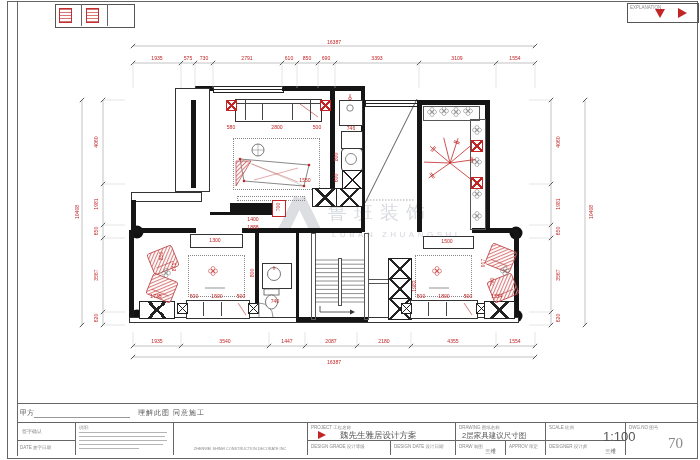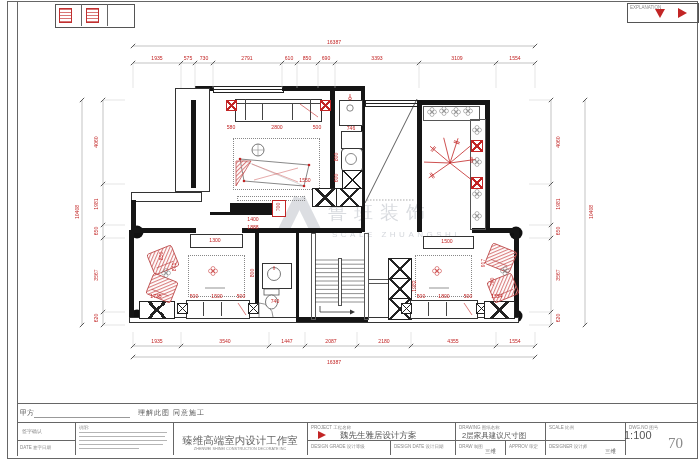--- a/index.html
+++ b/index.html
@@ -59,21 +59,21 @@
 
   <div class="ol" style="left:627px;top:3px;width:70px;height:18px"></div>
   <div class="tl" style="left:630px;top:5px">EXPLANATION</div>
   <div class="trid" style="left:655px;top:9px"></div>
   <div class="trir" style="left:678px;top:8px"></div>
 
   <div id="wm">
     <div class="lg" style="left:6px;transform:rotate(26deg)"></div>
     <div class="lg" style="left:22px;transform:rotate(-26deg)"></div>
     <div class="cn">鲁班装饰</div>
-    <div class="en">SCALE ZHUANGSHI</div>
+    <div class="en">LUBAN ZHUANGSHI</div>
   </div>
 
   <svg id="ov" width="700" height="460">
       <line x1="133" y1="46" x2="535" y2="46" stroke="#9a9a9a" stroke-width="0.6"></line>
       <line x1="130.8" y1="48.2" x2="135.2" y2="43.8" stroke="#444" stroke-width="0.9"></line>
       <line x1="532.8" y1="48.2" x2="537.2" y2="43.8" stroke="#444" stroke-width="0.9"></line>
       <line x1="133" y1="63" x2="535" y2="63" stroke="#9a9a9a" stroke-width="0.6"></line>
       <line x1="130.8" y1="65.2" x2="135.2" y2="60.8" stroke="#444" stroke-width="0.9"></line>
       <line x1="133" y1="63" x2="133" y2="88" stroke="#c8c8c8" stroke-width="0.5"></line>
       <line x1="178.8" y1="65.2" x2="183.2" y2="60.8" stroke="#444" stroke-width="0.9"></line>
@@ -468,35 +468,34 @@
   <div class="tl" style="left:22px;top:428px;font-size:5px">签字确认</div>
   <div class="tl" style="left:20px;top:445px">DATE  签字日期</div>
 
   <div class="tl" style="left:79px;top:425px">说明:</div>
   <div class="notebar" style="left:79px;top:432px;width:88px"></div>
   <div class="notebar" style="left:79px;top:436px;width:86px"></div>
   <div class="notebar" style="left:79px;top:440px;width:88px"></div>
   <div class="notebar" style="left:79px;top:444px;width:84px"></div>
   <div class="notebar" style="left:79px;top:448px;width:60px"></div>
 
-  <div class="tv" style="left:240px;top:434px;transform:translateX(-50%);font-size:10.5px;font-family:'Liberation Serif',serif;color:#666;white-space:nowrap">臻维高端室内设计工作室</div>
   <div class="tl" style="left:240px;top:447px;transform:translateX(-50%);font-size:3.8px">ZHENWEI SHINEI CONSTRUCTION DECORATE INC</div>
 
   <div class="tl" style="left:311px;top:425px">PROJECT  工程名称</div>
   <div class="trir" style="left:318px;top:431px;border-top-width:4px;border-bottom-width:4px;border-left-width:8px"></div>
   <div class="tv" style="left:340px;top:430px;font-size:8.5px">魏先生雅居设计方案</div>
   <div class="tl" style="left:311px;top:444px">DESIGN GRADE  设计等级</div>
   <div class="tl" style="left:394px;top:444px">DESIGN DATE  设计日期</div>
 
   <div class="tl" style="left:459px;top:425px">DRAWING  图纸名称</div>
   <div class="tv" style="left:462px;top:431px;font-size:7.5px">2层家具建议尺寸图</div>
   <div class="tl" style="left:459px;top:444px">DRAW  制图</div>
   <div class="tv" style="left:485px;top:448px;font-size:5.5px">三维</div>
   <div class="tl" style="left:509px;top:444px">APPROV  审定</div>
 
   <div class="tl" style="left:549px;top:425px">SCALE  比例</div>
-  <div class="tv" style="left:624px;top:429px;font-size:11px">1:100</div>
+  <div class="tv" style="left:603px;top:429px;font-size:13px">1:100</div>
   <div class="tl" style="left:549px;top:444px">DESIGNER  设计师</div>
   <div class="tv" style="left:605px;top:448px;font-size:5.5px">三维</div>
 
   <div class="tl" style="left:629px;top:425px">DWG.NO  图号</div>
   <div class="tv" style="left:668px;top:435px;font-size:15px;font-family:'Liberation Serif',serif;color:#8a8a8a">70</div>
 </div>
 
 </body></html>

